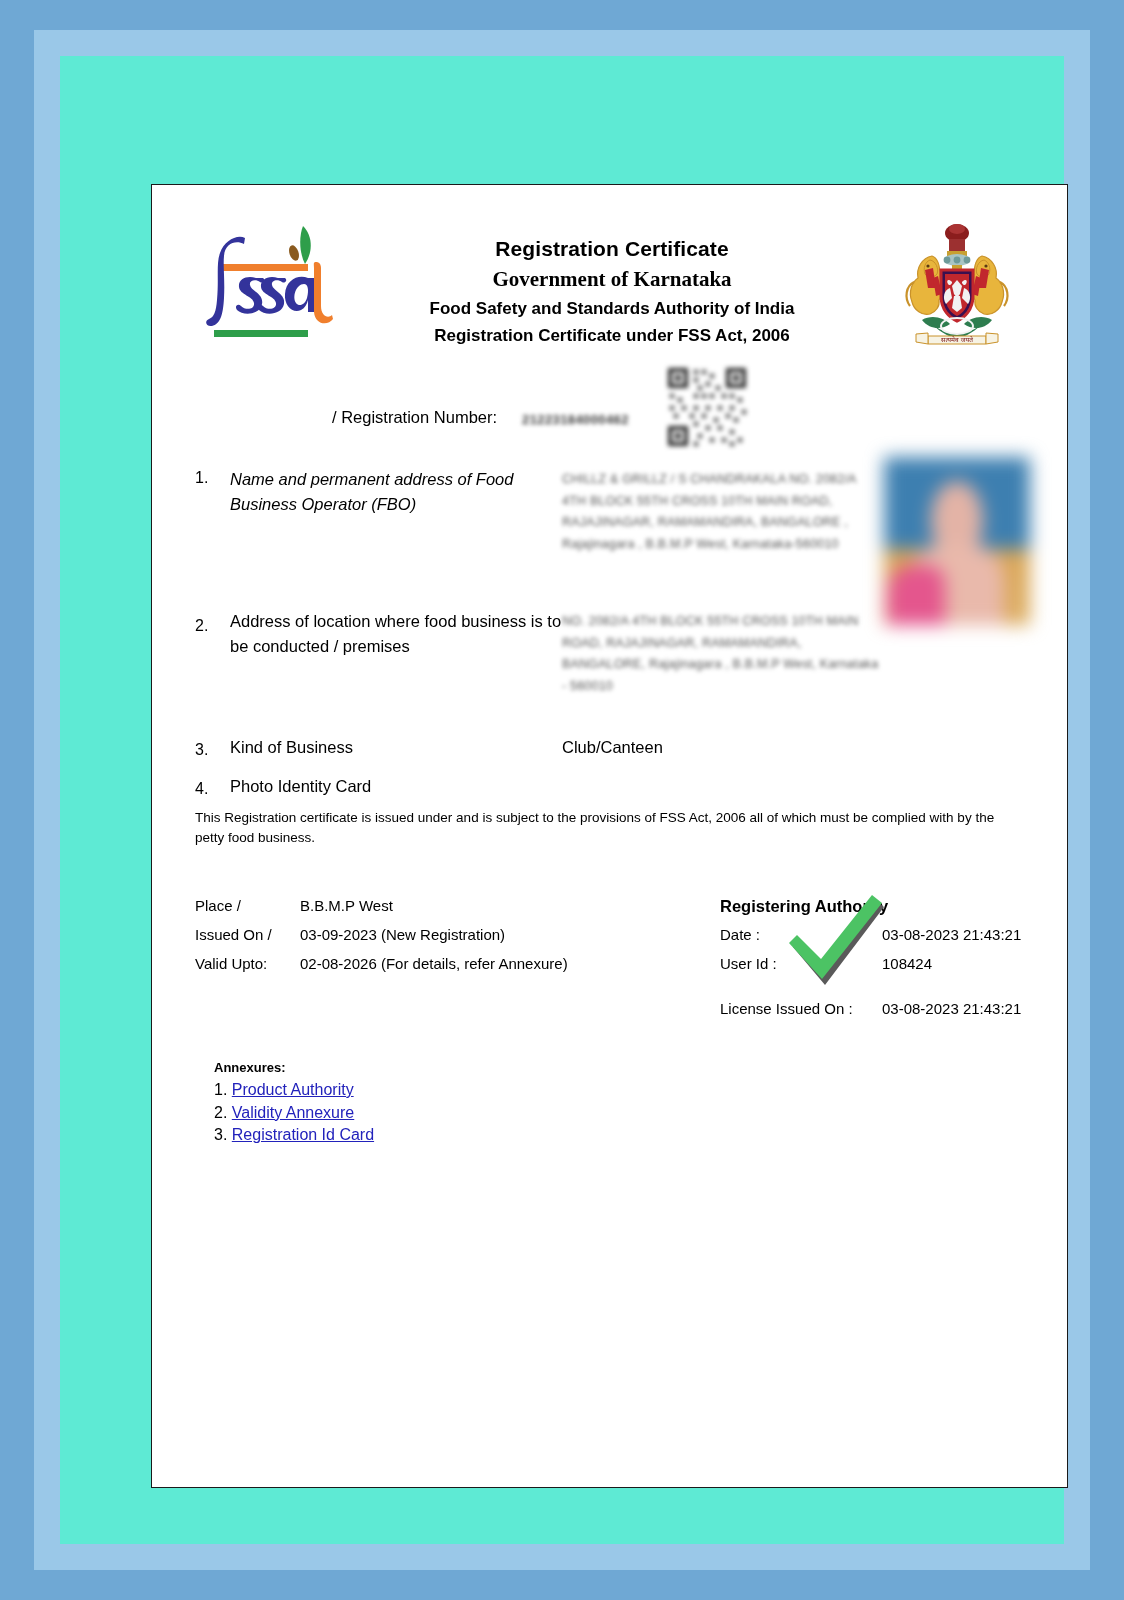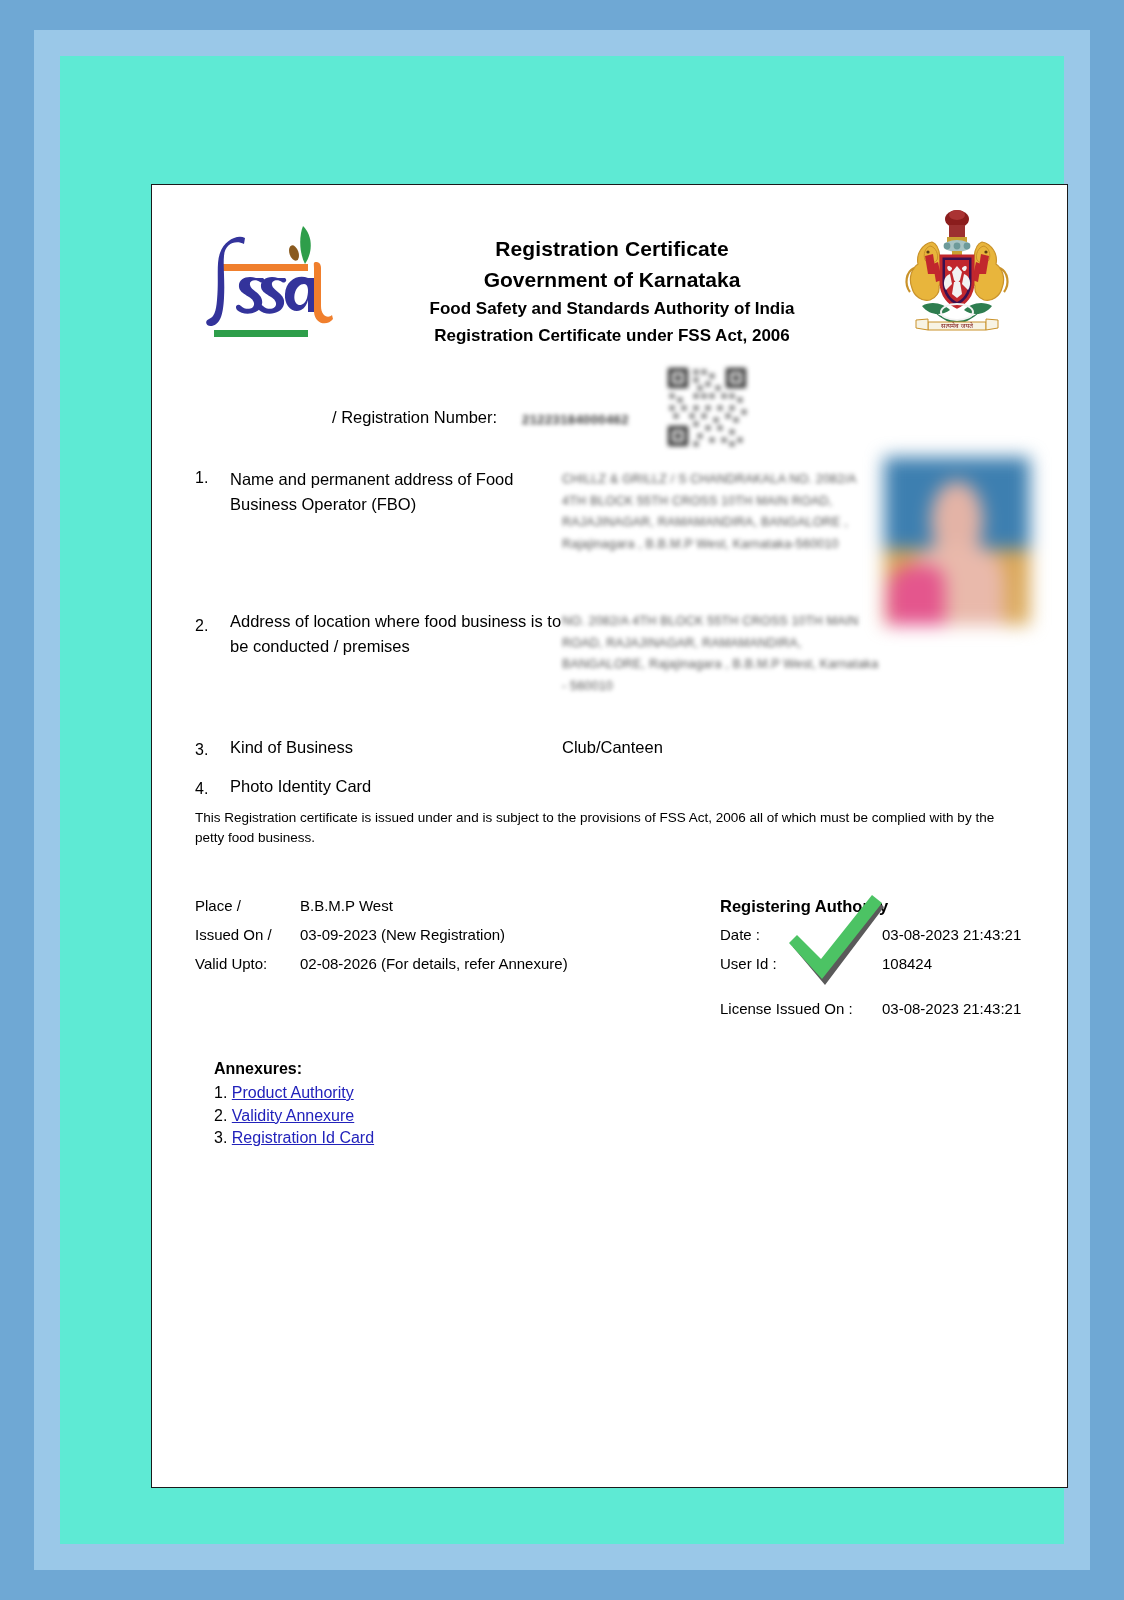--- a/index.html
+++ b/index.html
@@ -32,28 +32,28 @@
   }
 
   
   .header{
     position:absolute;left:0;top:0;width:100%;height:160px;
   }
   .fssai-logo{
     position:absolute;left:48px;top:35px;width:135px;height:125px;
   }
   .emblem{
-    position:absolute;left:740px;top:21px;width:130px;height:128px;
+    position:absolute;left:740px;top:35px;width:130px;height:128px;
   }
   .title-block{
     position:absolute;left:195px;top:48px;width:530px;
     text-align:center;color:#000;
   }
   .title-1{font-size:21px;font-weight:bold;line-height:31px;letter-spacing:.1px;}
-  .title-2{font-size:21px;font-weight:bold;line-height:31px;}
+  .title-2{font-size:21px;font-weight:bold;line-height:31px;font-family:Liberation Serif, serif;}
   .title-3{font-size:17px;font-weight:bold;line-height:27px;}
   .title-4{font-size:17px;font-weight:bold;line-height:27px;}
 
   
   .regno-row{
     position:absolute;left:0;top:215px;width:100%;height:60px;
   }
   .regno-label{
     position:absolute;left:180px;top:8px;
     font-size:16.5px;color:#000;white-space:nowrap;
@@ -147,21 +147,21 @@
   .checkmark{
     position:absolute;left:625px;top:700px;
     width:120px;height:120px;
     pointer-events:none;
   }
 
   
   .annexures{
     position:absolute;left:62px;top:875px;
   }
-  .annex-title{font-size:16px;font-weight:bold;color:#000;margin-bottom:4px;}
+  .annex-title{font-size:13px;font-weight:bold;color:#000;margin-bottom:4px;}
   .annex-item{font-size:16px;color:#000;line-height:22.5px;white-space:nowrap;}
   .annex-item a{
     color:#2222bb;text-decoration:underline;
   }
 </style>
 </head>
 <body>
 
 <div class="frame-outer"></div>
 <div class="frame-mid"></div>
@@ -319,21 +319,21 @@
 
     <div class="photo">
       <div class="photo-inner"></div>
       <div class="photo-head"></div>
       <div class="photo-body"></div>
       <div class="photo-scarf"></div>
     </div>
 
     <div class="row" style="top:282px;height:140px;">
       <div class="num" style="top:2px;">1.</div>
-      <div class="lbl" style="top:0;">Name and permanent address of Food Business Operator (FBO)</div>
+      <div class="lbl" style="top:0;font-style:italic;">Name and permanent address of Food Business Operator (FBO)</div>
       <div class="val redacted" style="top:2px;">CHILLZ &amp; GRILLZ / S CHANDRAKALA NO. 2082/A 4TH BLOCK 55TH CROSS 10TH MAIN ROAD, RAJAJINAGAR, RAMAMANDIRA, BANGALORE , Rajajinagara , B.B.M.P West, Karnataka-560010</div>
     </div>
 
     <div class="row" style="top:424px;height:120px;">
       <div class="num" style="top:8px;">2.</div>
       <div class="lbl" style="top:0;width:340px;">Address of location where food business is to be conducted / premises</div>
       <div class="val redacted" style="top:2px;">NO. 2082/A 4TH BLOCK 55TH CROSS 10TH MAIN ROAD, RAJAJINAGAR, RAMAMANDIRA, BANGALORE, Rajajinagara , B.B.M.P West, Karnataka - 560010</div>
     </div>
 
     <div class="row" style="top:550px;height:32px;">

